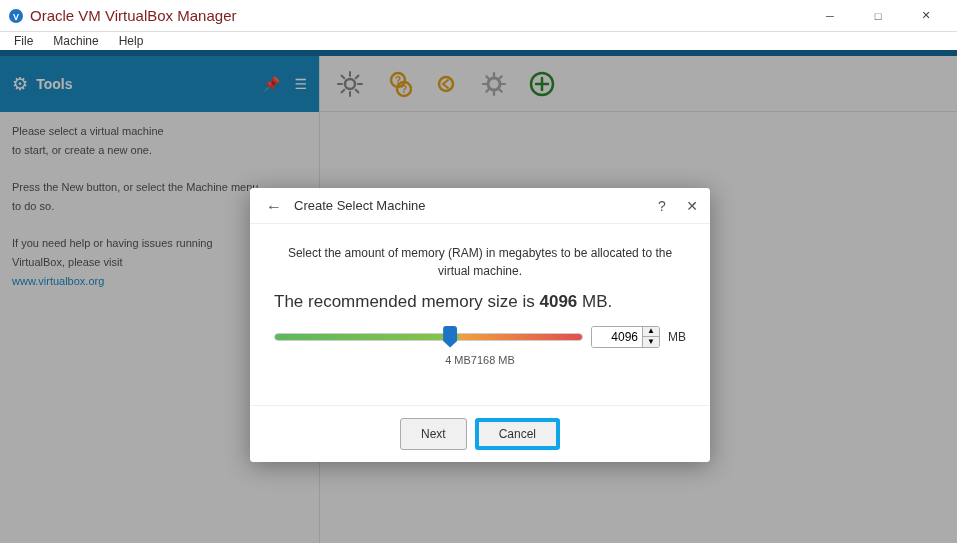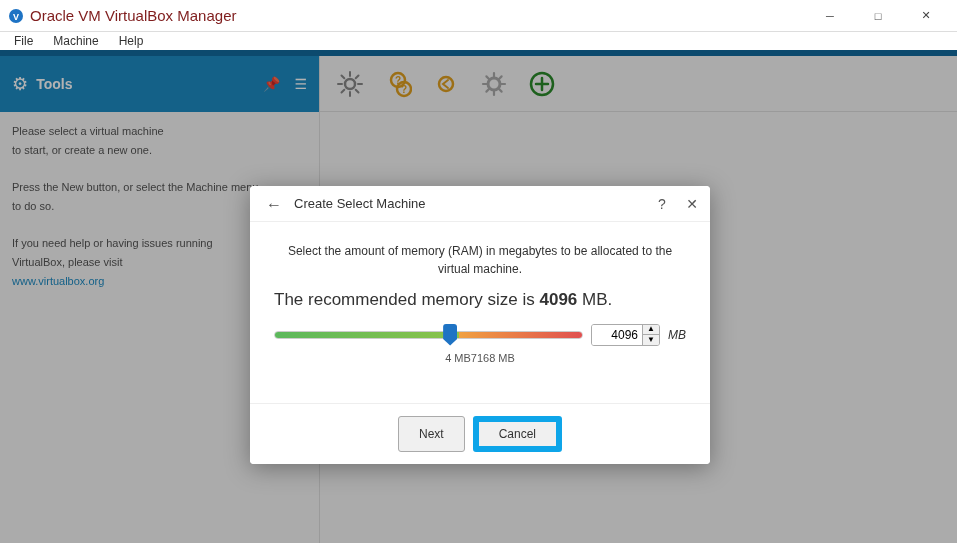--- a/index.html
+++ b/index.html
@@ -332,21 +332,20 @@
       align-items: center;
       justify-content: center;
       cursor: pointer;
       font-size: 8px;
       line-height: 1;
     }
     .spinbox-arrow:first-child { border-bottom: 1px solid #aaa; }
     .unit-label {
       font-size: 12px;
       color: #333;
-      font-style: italic;
     }
 
     .slider-labels {
       display: flex;
       justify-content: center;
       font-size: 11px;
       color: #555;
       margin-bottom: 23px;
     }
 
@@ -358,21 +357,21 @@
       justify-content: center;
       gap: 8px;
       background: #fff;
     }
     .btn {
       padding: 5px 20px;
       border-radius: 3px;
       font-size: 12px;
       cursor: pointer;
       font-family: inherit;
-      border: 6px solid #0ea5e9;
+      border: 4px solid #0ea5e9;
       background: #f0f0f0;
       color: #333;
     }
     .btn-primary {
       background: #f0f0f0;
       color: #333;
       border: 1px solid #aaa;
     }
 
     

